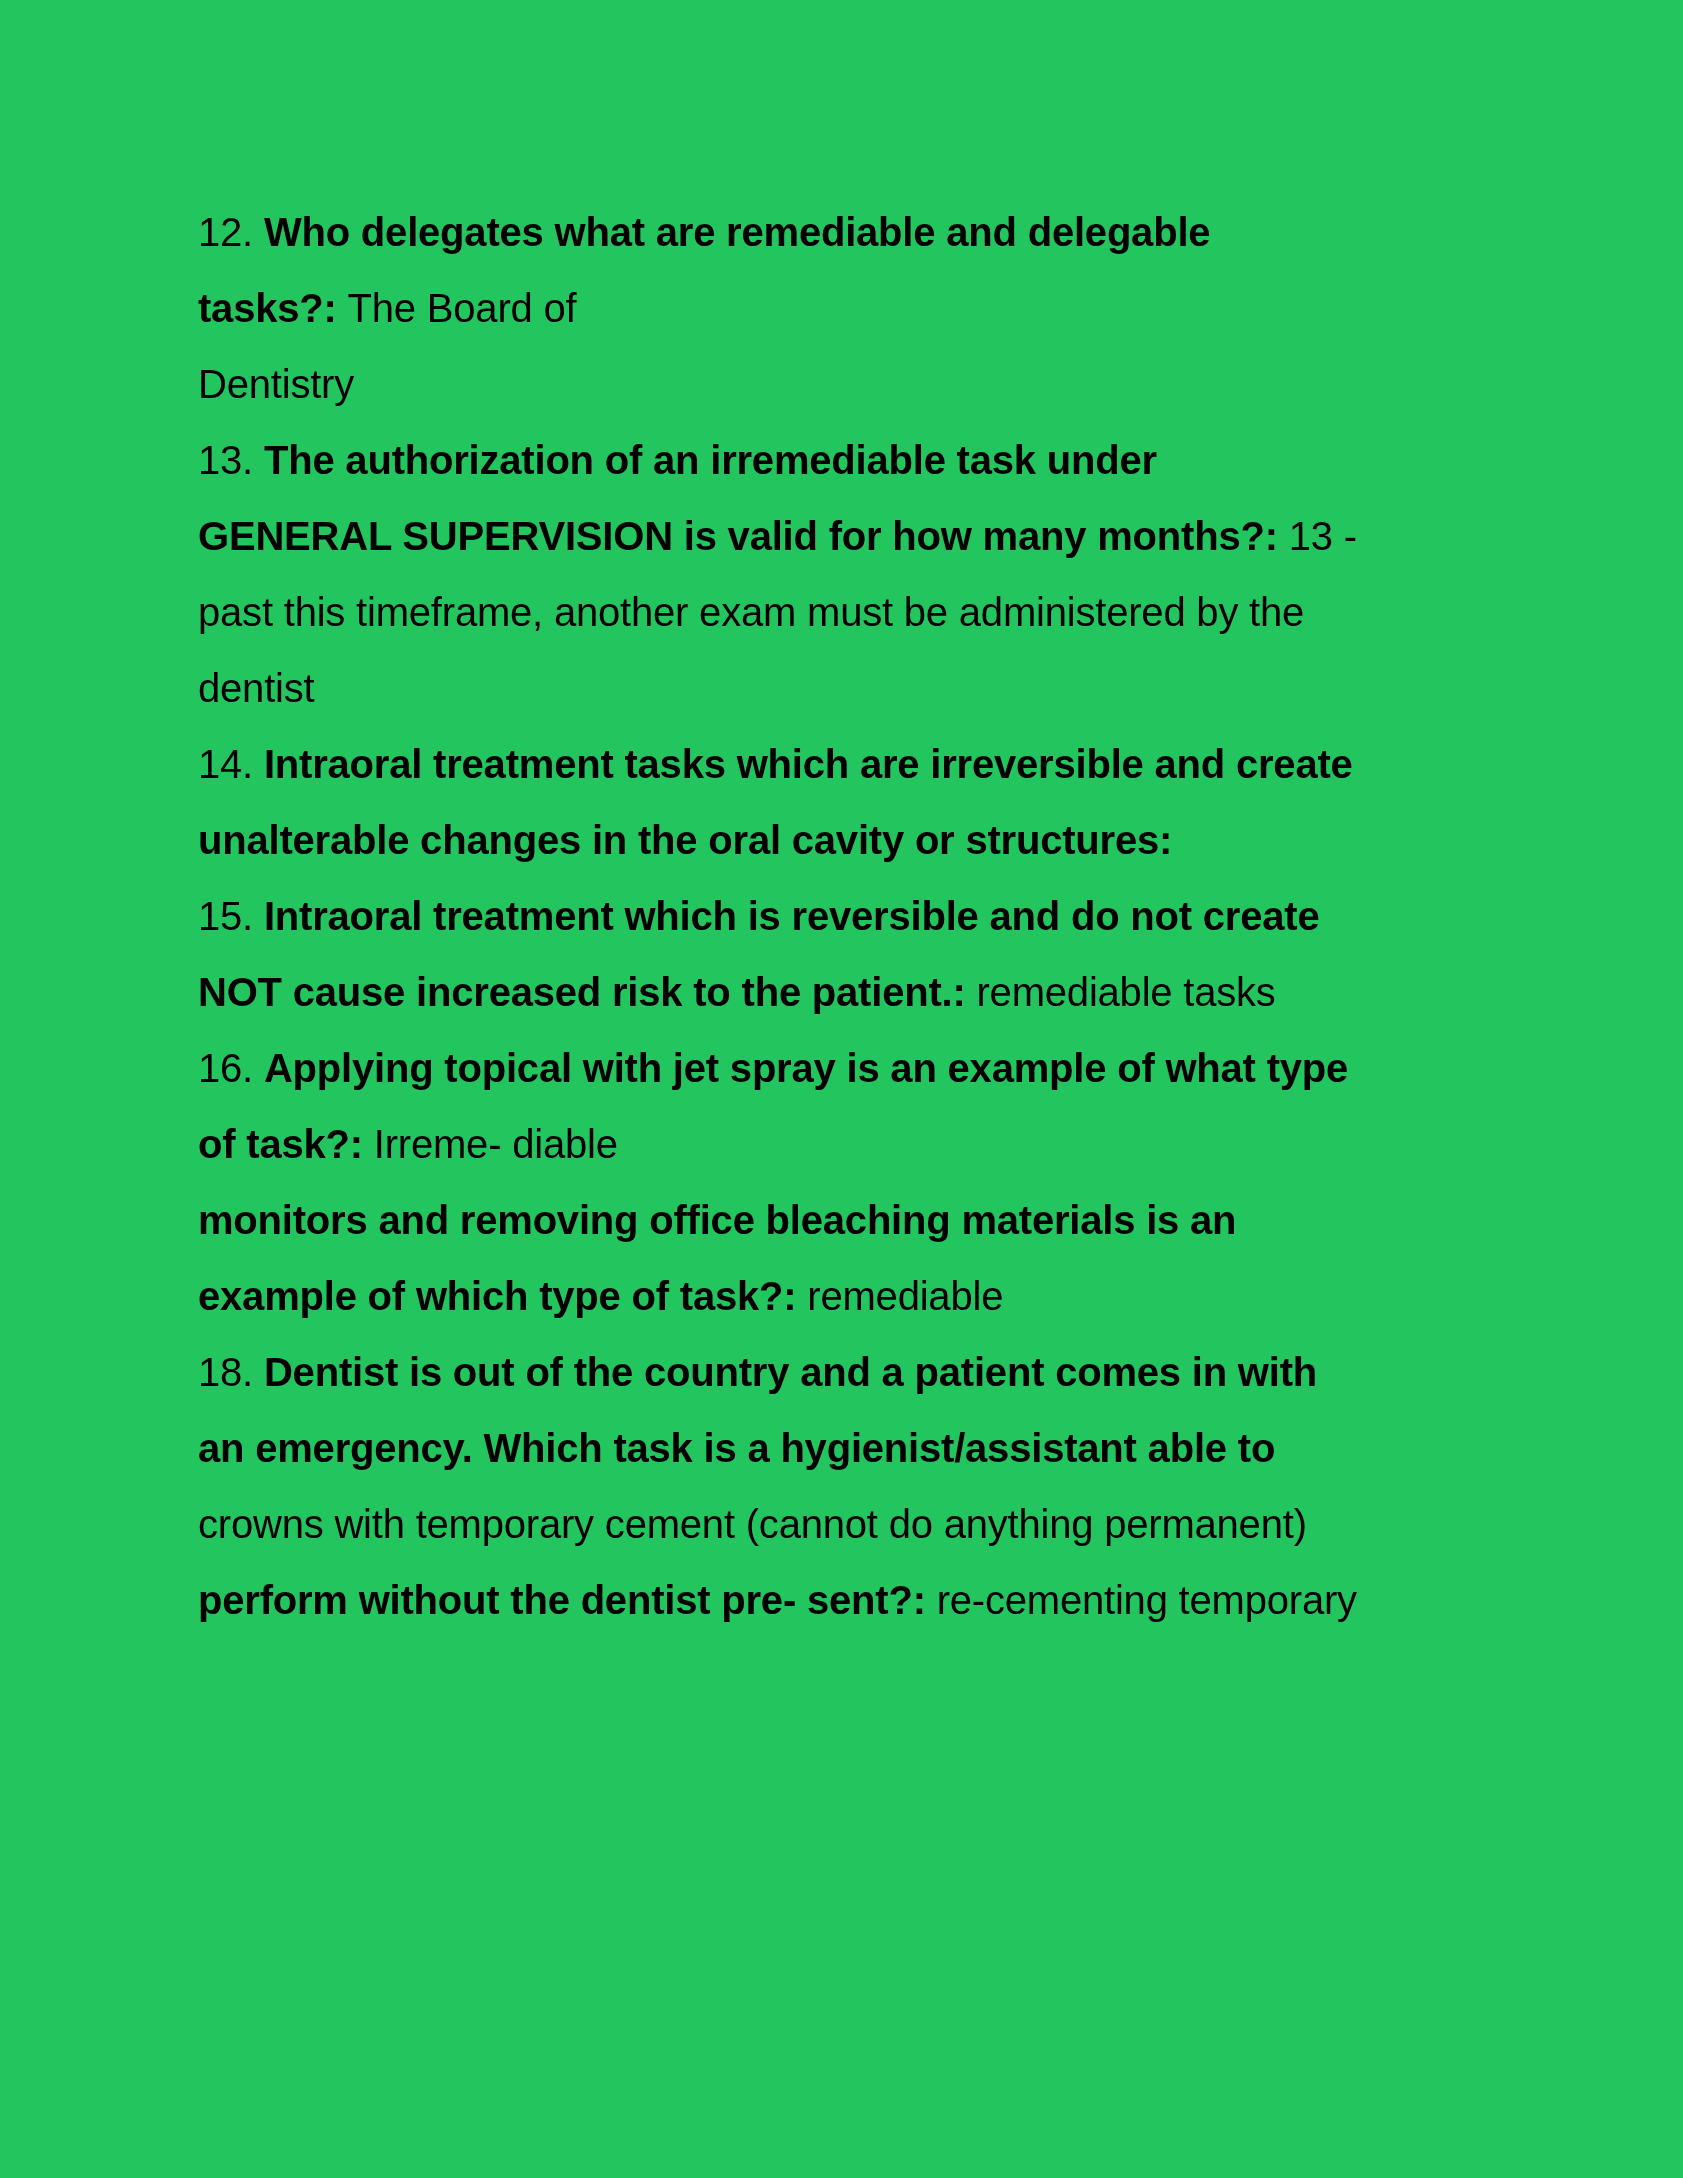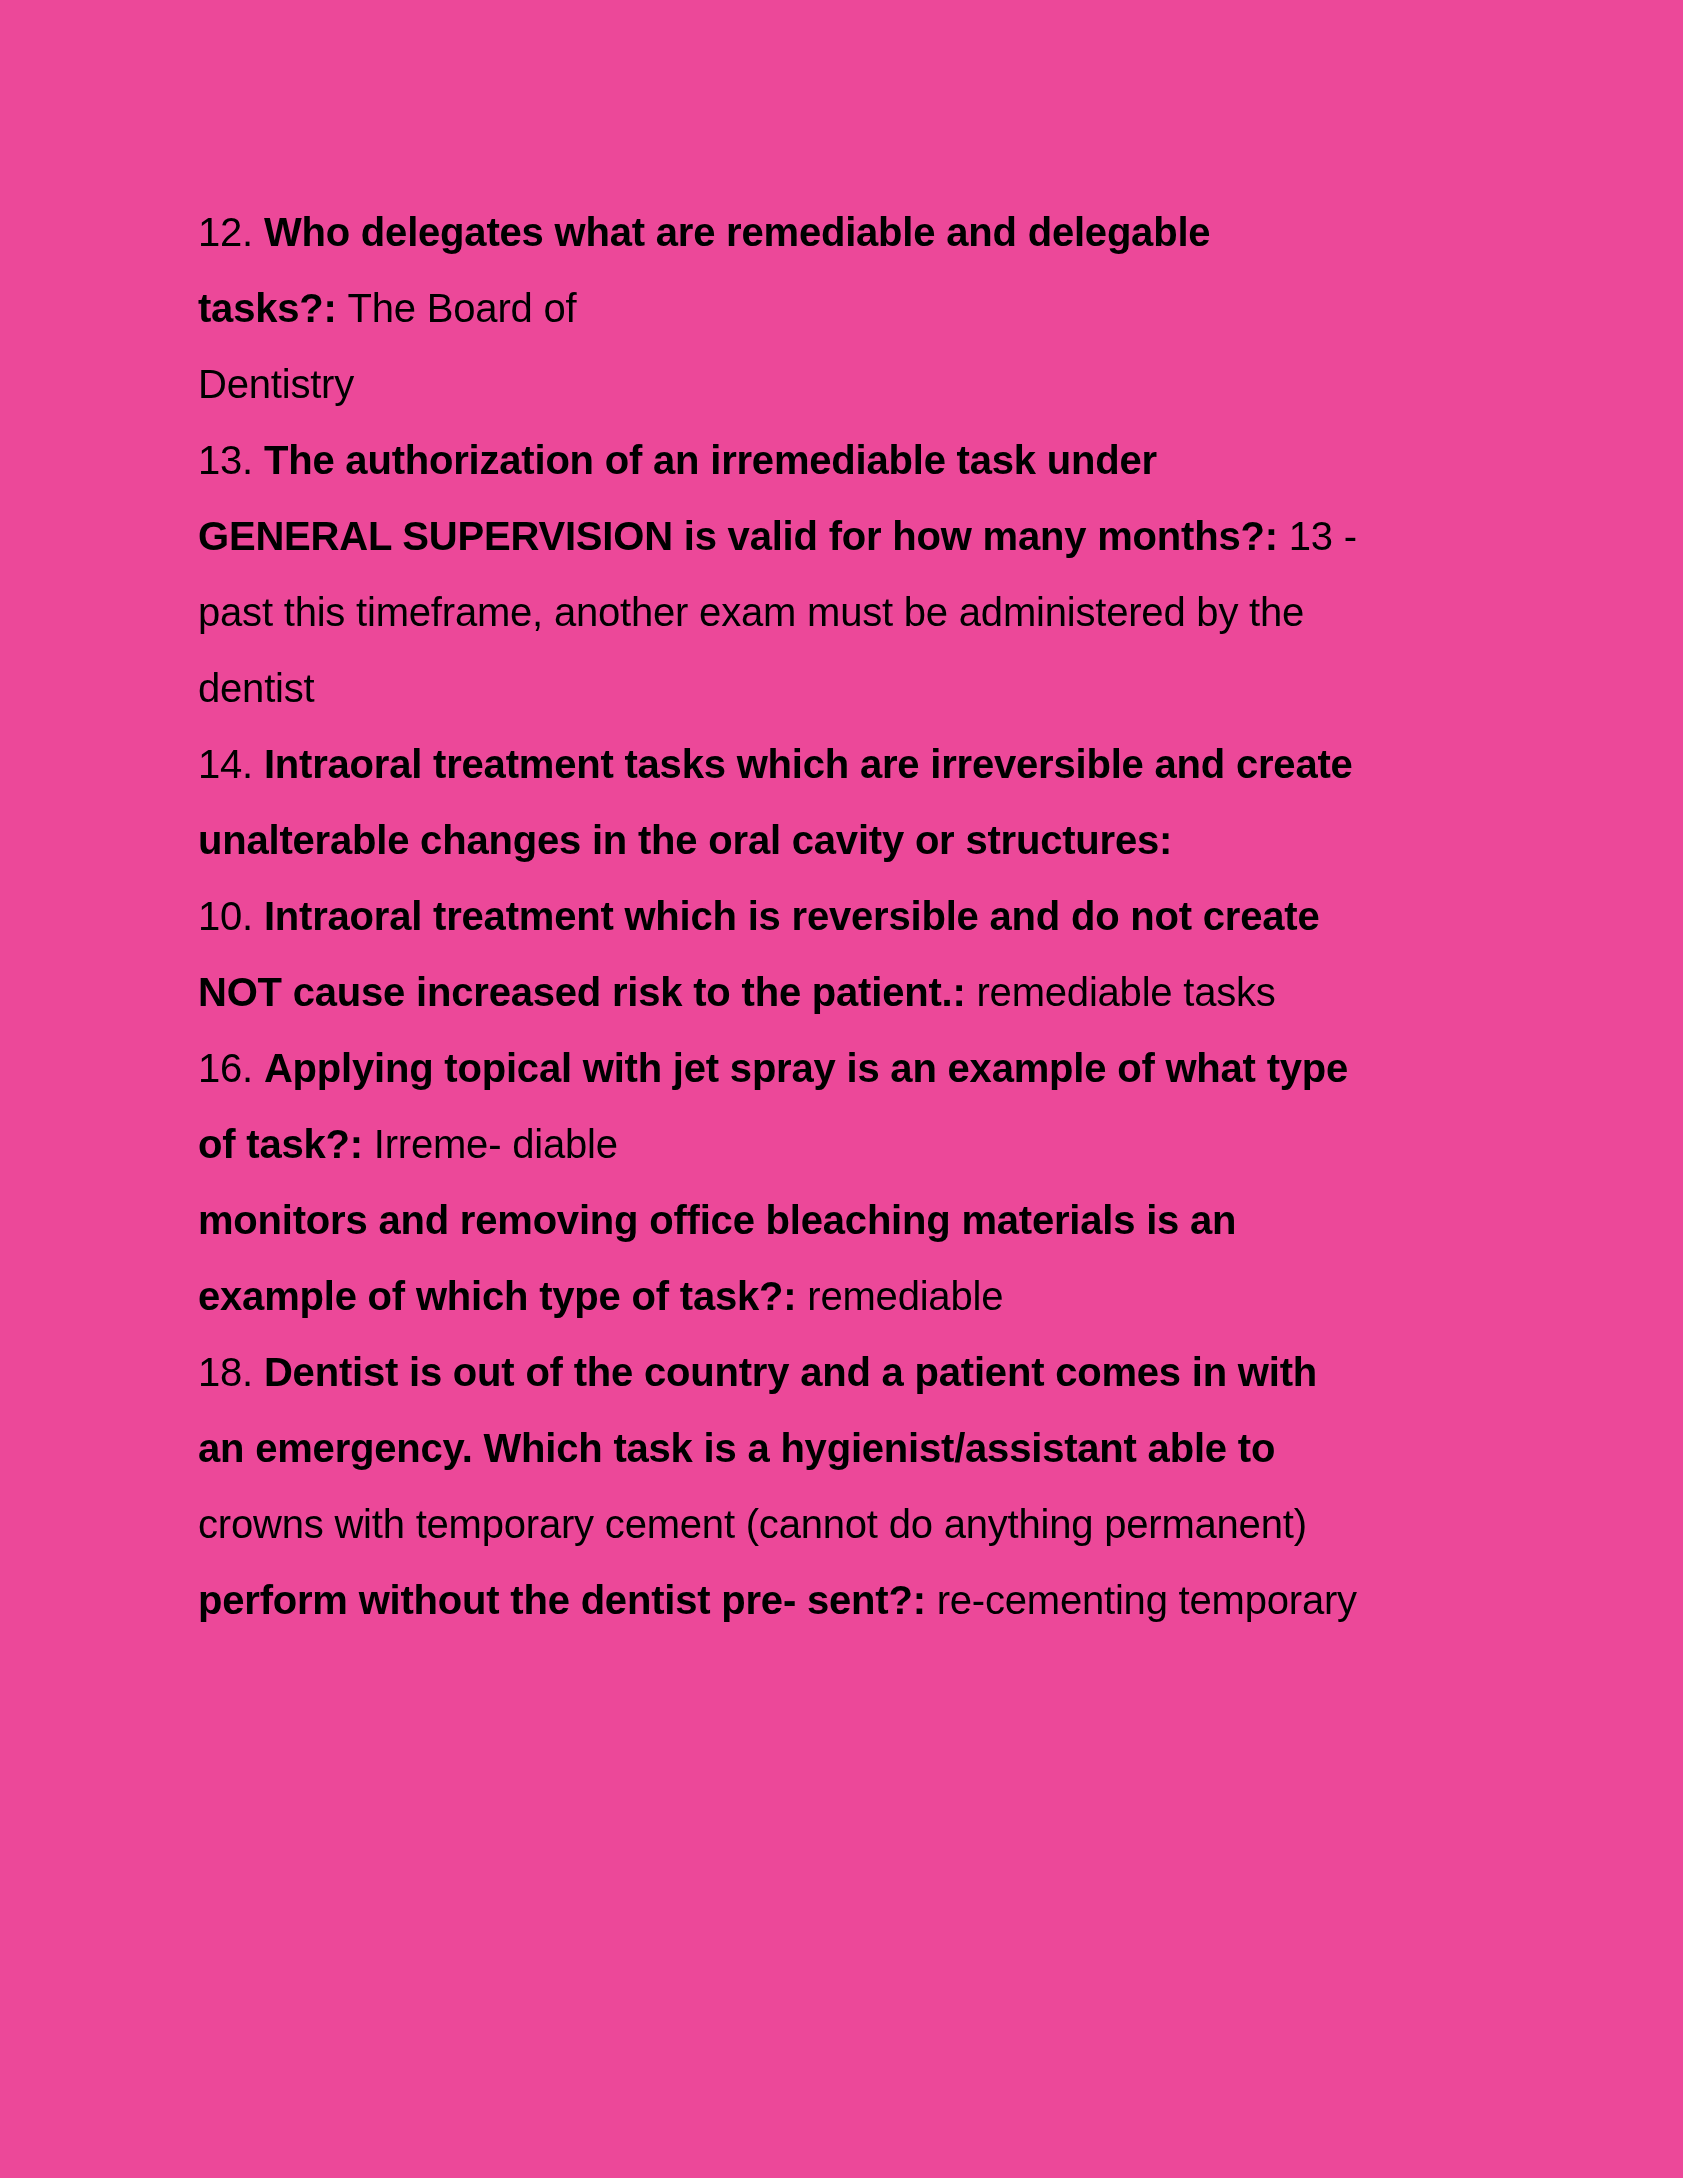--- a/index.html
+++ b/index.html
@@ -13,21 +13,21 @@
       position: relative;
       overflow: hidden;
       font-family: "Liberation Sans", sans-serif;
       color: #000000;
     }
     .page {
       position: absolute;
       left: 0; top: 0;
       width: 1683px;
       height: 2178px;
-      background: #ec4899;
+      background: #22c55e;
     }
     .content {
       position: absolute;
       left: 198px;
       top: 194px;
       width: 1307px;
     }
     .line {
       font-size: 40px;
       line-height: 76px;
@@ -57,21 +57,21 @@
       <div class="line"><span class="a">past this timeframe, another exam must be administered by the</span></div>
       <div class="line"><span class="a">dentist</span></div>
     </div>
 
     <div>
       <div class="line"><span class="num">14. </span><span class="q">Intraoral treatment tasks which are irreversible and create</span></div>
       <div class="line"><span class="q">unalterable changes in the oral cavity or structures:</span></div>
     </div>
 
     <div>
-      <div class="line"><span class="num">10. </span><span class="q">Intraoral treatment which is reversible and do not create</span></div>
+      <div class="line"><span class="num">15. </span><span class="q">Intraoral treatment which is reversible and do not create</span></div>
       <div class="line"><span class="q">NOT cause increased risk to the patient.: </span><span class="a">remediable tasks</span></div>
     </div>
 
     <div>
       <div class="line"><span class="num">16. </span><span class="q">Applying topical with jet spray is an example of what type</span></div>
       <div class="line"><span class="q">of task?: </span><span class="a">Irreme- diable</span></div>
     </div>
 
     <div>
       <div class="line"><span class="q">monitors and removing office bleaching materials is an</span></div>

